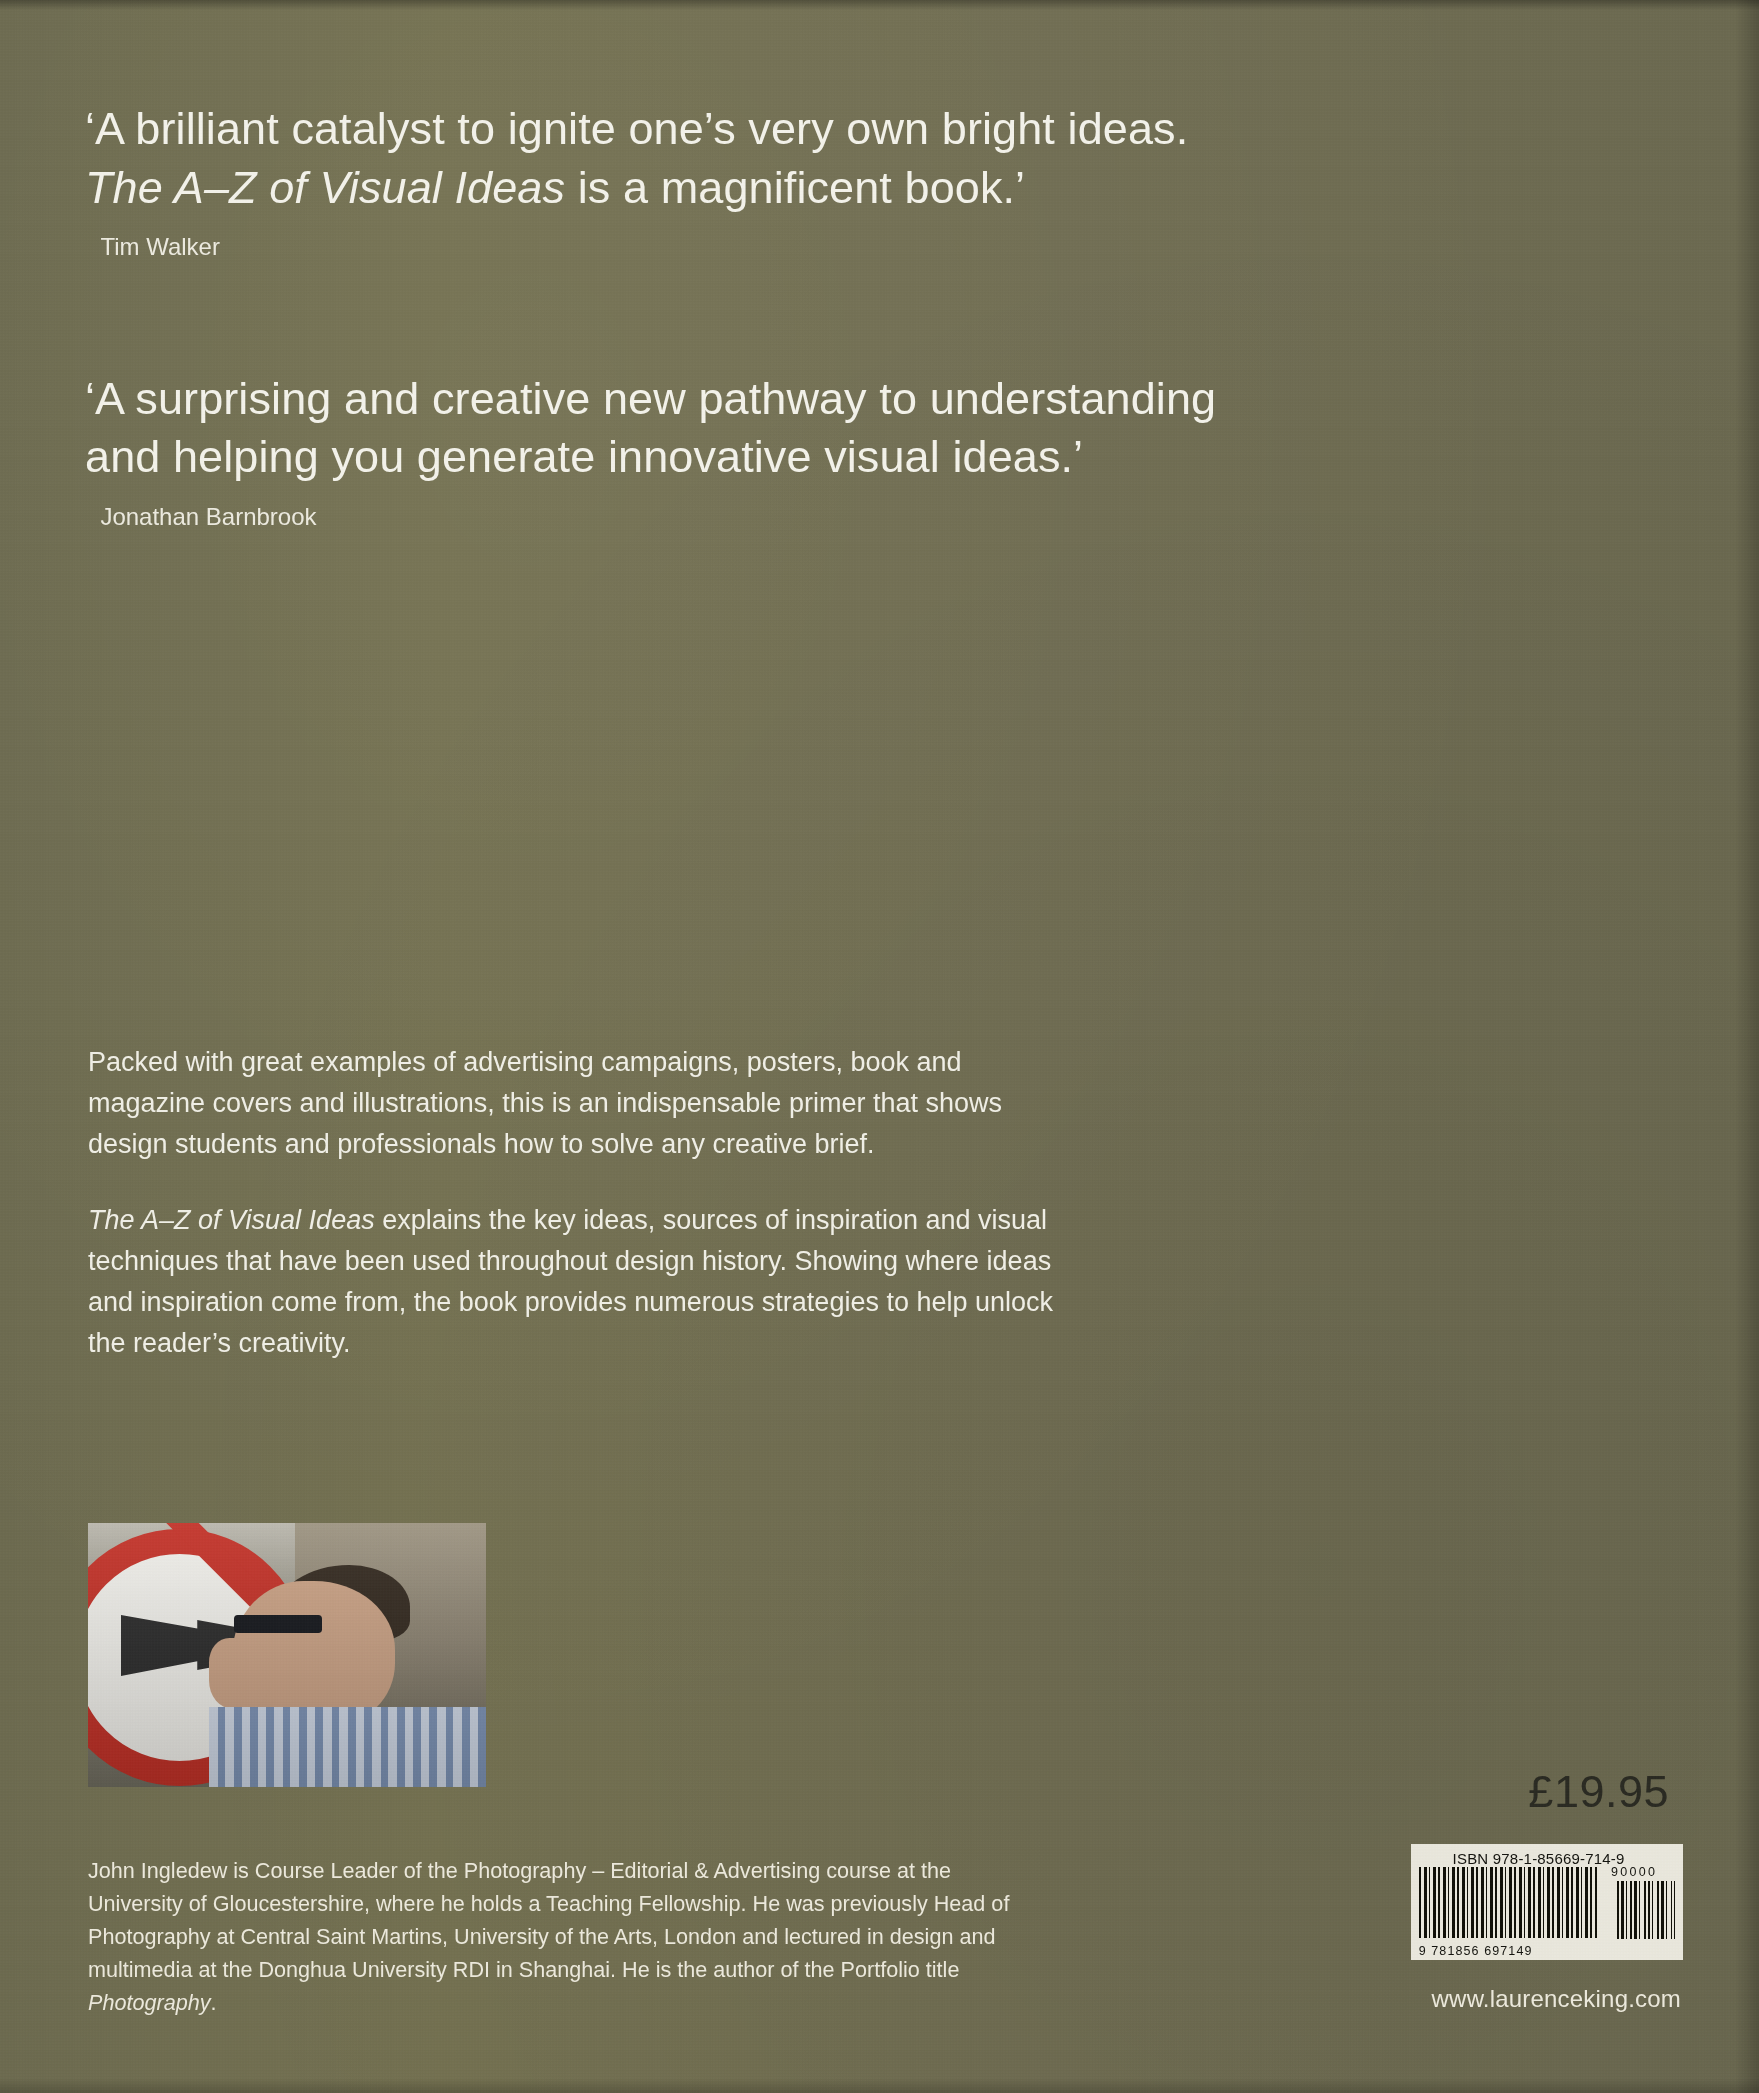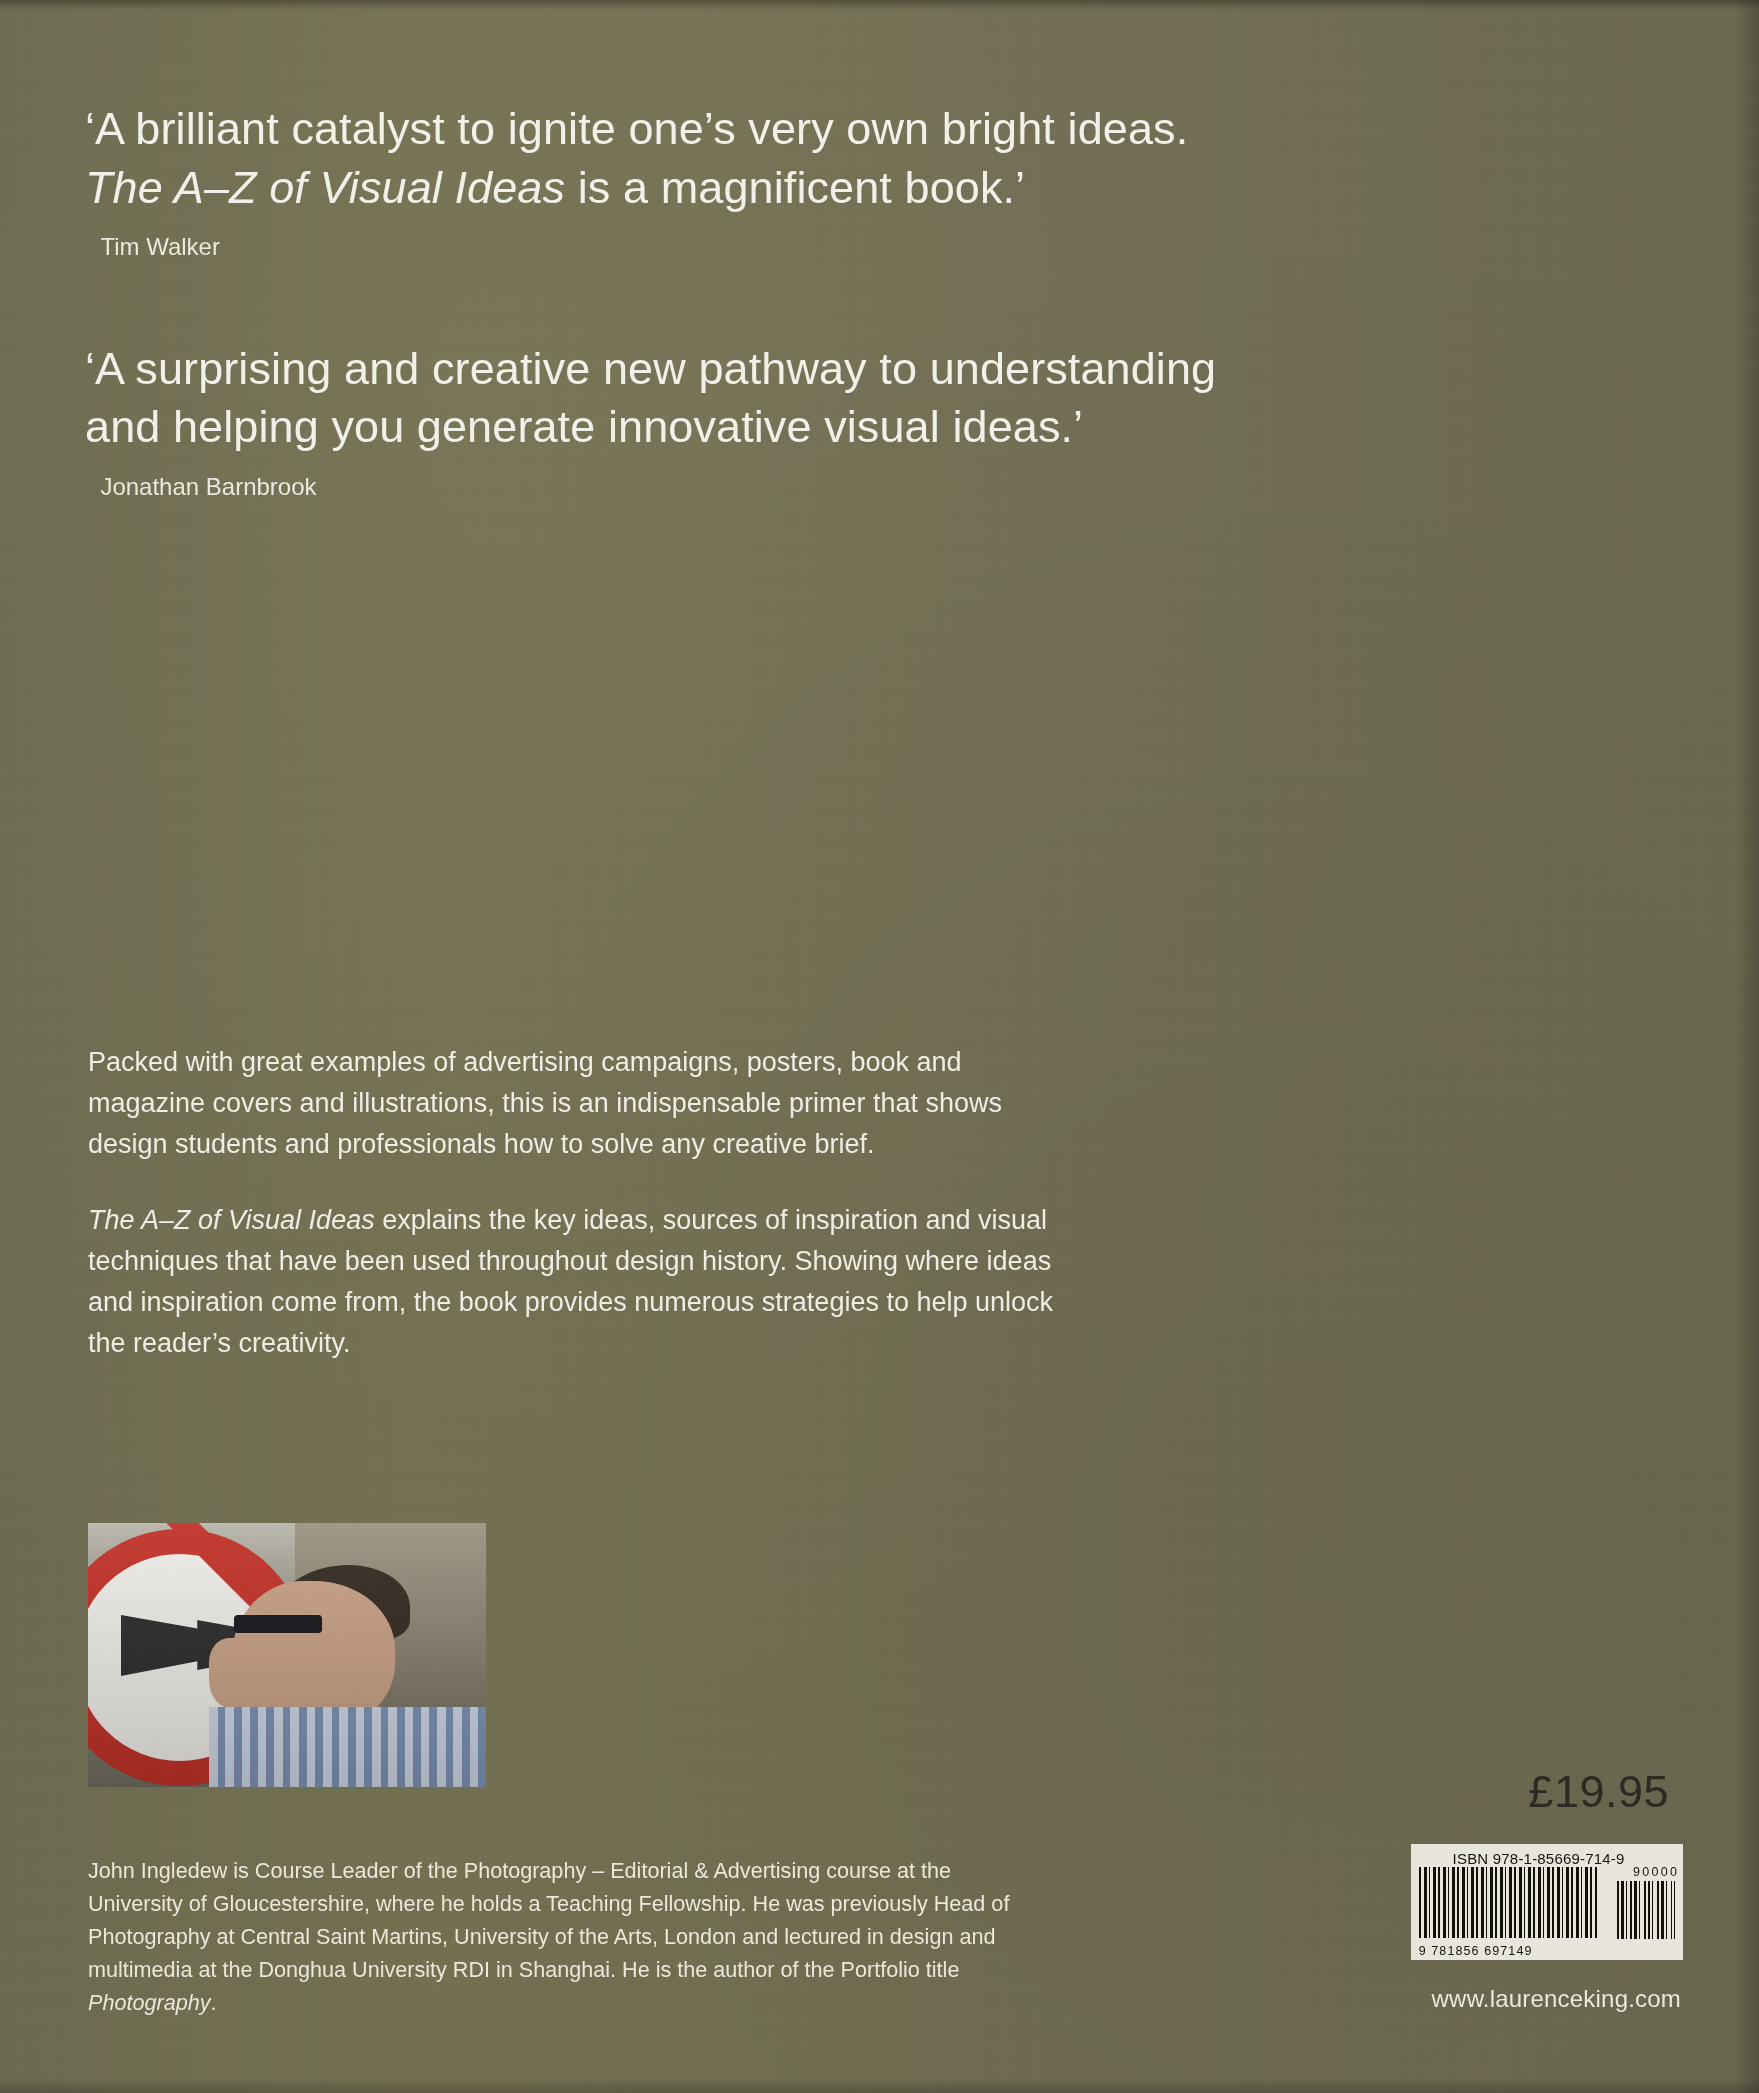--- a/index.html
+++ b/index.html
@@ -79,21 +79,21 @@
   }
   .quote-attrib {
     color: #eceadf;
     font-size: 24px;
     line-height: 1.4;
     margin-top: 13.4px;
     margin-left: 15.4px;
     font-weight: 300;
   }
   .quote-block-2 {
-    margin-top: 76px;
+    margin-top: 106px;
   }
 
   .blurb {
     position: absolute;
     left: 88px;
     top: 1042px;
     width: 970px;
     color: #f0efe6;
     font-size: 27px;
     line-height: 1.52;
@@ -272,21 +272,21 @@
     width: 58px;
     height: 58px;
     background:
       repeating-linear-gradient(90deg,
         #101008 0px, #101008 1.9px, transparent 1.9px, transparent 3.8px,
         #101008 3.8px, #101008 6.7px, transparent 6.7px, transparent 8.6px,
         #101008 8.6px, #101008 9.6px, transparent 9.6px, transparent 13.4px);
   }
   .side-digits {
     position: absolute;
-    left: 222px;
+    left: 200px;
     top: 21px;
     font-size: 12.5px;
     letter-spacing: 2.3px;
     color: #14140f;
   }
   .bottom-digits {
     position: absolute;
     left: 7.7px;
     bottom: 1.9px;
     font-size: 12.5px;

